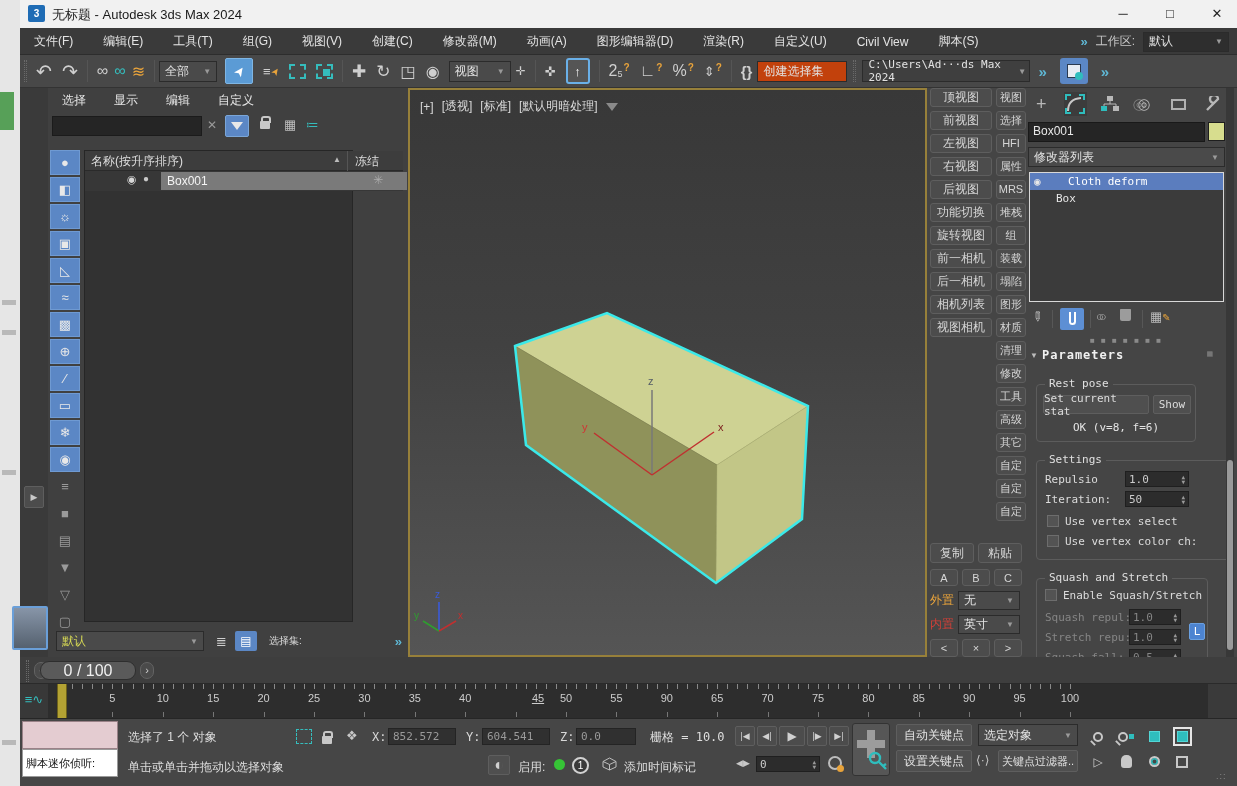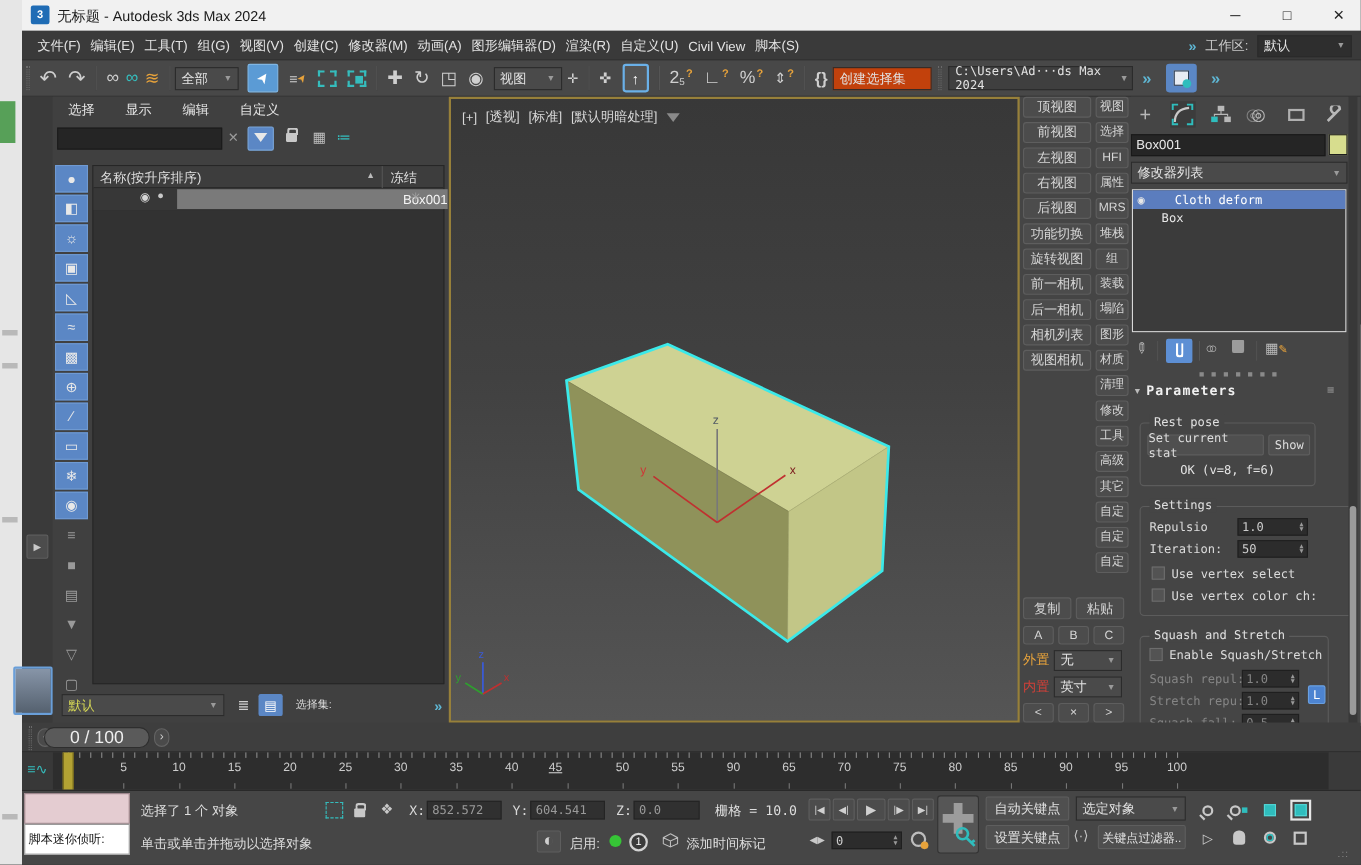--- a/index.html
+++ b/index.html
@@ -7,21 +7,21 @@
     font-family:"Liberation Sans","DejaVu Sans",sans-serif;-webkit-font-smoothing:antialiased;}
   #window{position:absolute;left:20px;top:0;width:1217px;height:786px;background:#454545;}
   
   #titlebar{position:absolute;left:0;top:0;width:1217px;height:28px;background:#f1f1f1;color:#1a1a1a;}
   #appicon{position:absolute;left:8px;top:5px;width:17px;height:17px;background:#1f6cb5;color:#fff;
     font-size:10px;font-weight:bold;text-align:center;line-height:17px;border-radius:2px;}
   #apptitle{position:absolute;left:32px;top:6px;font-size:13px;}
   .winbtn{position:absolute;top:0;width:40px;height:28px;text-align:center;line-height:28px;font-size:13px;color:#222;}
   
   #menubar{position:absolute;left:0;top:28px;width:1217px;height:27px;background:#3a3a3a;border-bottom:1px solid #2d2d2d;}
-  #menu-items{position:absolute;left:14px;top:0;height:27px;display:flex;gap:9px;align-items:center;}
+  #menu-items{position:absolute;left:14px;top:0;height:27px;display:flex;gap:30px;align-items:center;}
   .mitem{color:#e4e4e4;font-size:12px;white-space:nowrap;}
   #menu-right{position:absolute;right:8px;top:0;height:27px;display:flex;align-items:center;gap:8px;}
   .chev{color:#5fb7d4;font-size:13px;font-weight:bold;}
   .combo{background:#4a4a4a;border:1px solid #2b2b2b;color:#e2e2e2;font-size:12px;display:flex;align-items:center;padding:0 5px;}
   .caret{margin-left:auto;color:#9a9a9a;font-size:8px;padding-left:6px;}
   
   #toolbar{position:absolute;left:0;top:55px;width:1217px;height:33px;background:#484848;border-bottom:1px solid #333;
     display:flex;align-items:center;}
   .tico{color:#cfcfcf;font-size:16px;margin:0 5px;display:flex;align-items:center;justify-content:center;}
   .tsep{width:1px;height:22px;background:#393939;border-right:1px solid #555;margin:0 4px;}
@@ -47,21 +47,21 @@
   #exp-filterbtn{position:absolute;left:177px;top:27px;width:24px;height:22px;background:#5b87c5;border:1px solid #7aa6d8;
     border-radius:2px;text-align:center;}
   .funnel{display:inline-block;width:0;height:0;border-left:6px solid transparent;border-right:6px solid transparent;
     border-top:8px solid #e8e8e8;margin-top:5px;}
   .expico-top{position:absolute;top:29px;color:#bdbdbd;font-size:13px;}
   #exp-icons{position:absolute;left:2px;top:62px;width:32px;}
   .expicon{width:30px;height:25px;margin-bottom:2px;background:#4a4a4a;border:1px solid #3a3a3a;color:#e8e8e8;
     font-size:13px;display:flex;align-items:center;justify-content:center;}
   .expicon.on{background:#5b87c5;border:1px solid #6f9ad2;}
   .expicon.off{background:transparent;border:none;color:#9a9a9a;}
-  #exp-table{position:absolute;left:36px;top:62px;width:320px;height:472px;background:#323232;border:1px solid #262626;text-align:right;}
+  #exp-table{position:absolute;left:36px;top:62px;width:269px;height:472px;background:#323232;border:1px solid #262626;}
   #exp-header{position:absolute;left:0;top:0;width:318px;height:20px;background:#3d3d3d;border-bottom:1px solid #2a2a2a;
     color:#dedede;font-size:12px;}
   #exp-row{position:absolute;left:0;top:20px;width:318px;height:20px;background:#373737;color:#d8d8d8;font-size:12px;}
   #exp-rowsel{position:absolute;left:76px;top:1px;width:246px;height:18px;background:#7a7a7a;color:#f4f4f4;padding-left:6px;line-height:18px;}
   #exp-footer{position:absolute;left:0;top:540px;width:360px;height:26px;display:flex;align-items:center;}
   
   #viewport{position:absolute;left:388px;top:88px;width:519px;height:569px;border:2px solid #97803a;
     background:linear-gradient(180deg,#383838 0%,#414141 45%,#555555 100%);}
   #vplabel{position:absolute;left:10px;top:8px;display:flex;gap:8px;align-items:center;}
   .vplseg{color:#d9d9d9;font-size:12px;}
@@ -624,21 +624,21 @@
       <div class="tick" style="left: 407.12px;"></div>
       <div class="tick" style="left: 417.2px;"></div>
       <div class="tick5b" style="left: 417.2px;"></div>
       <div class="ticklabel" style="left: 417.2px;">40</div>
       <div class="tick" style="left: 427.28px;"></div>
       <div class="tick" style="left: 437.36px;"></div>
       <div class="tick" style="left: 447.44px;"></div>
       <div class="tick" style="left: 457.52px;"></div>
       <div class="tick" style="left: 467.6px;"></div>
       <div class="tick5b" style="left: 467.6px;"></div>
-      <div class="ticklabel" style="left: 457px; text-decoration: underline;">45</div>
+      <div class="ticklabel" style="left: 490px; text-decoration: underline;">45</div>
       <div class="tick" style="left: 477.68px;"></div>
       <div class="tick" style="left: 487.76px;"></div>
       <div class="tick" style="left: 497.84px;"></div>
       <div class="tick" style="left: 507.92px;"></div>
       <div class="tick" style="left: 518px;"></div>
       <div class="tick5b" style="left: 518px;"></div>
       <div class="ticklabel" style="left: 518px;">50</div>
       <div class="tick" style="left: 528.08px;"></div>
       <div class="tick" style="left: 538.16px;"></div>
       <div class="tick" style="left: 548.24px;"></div>

